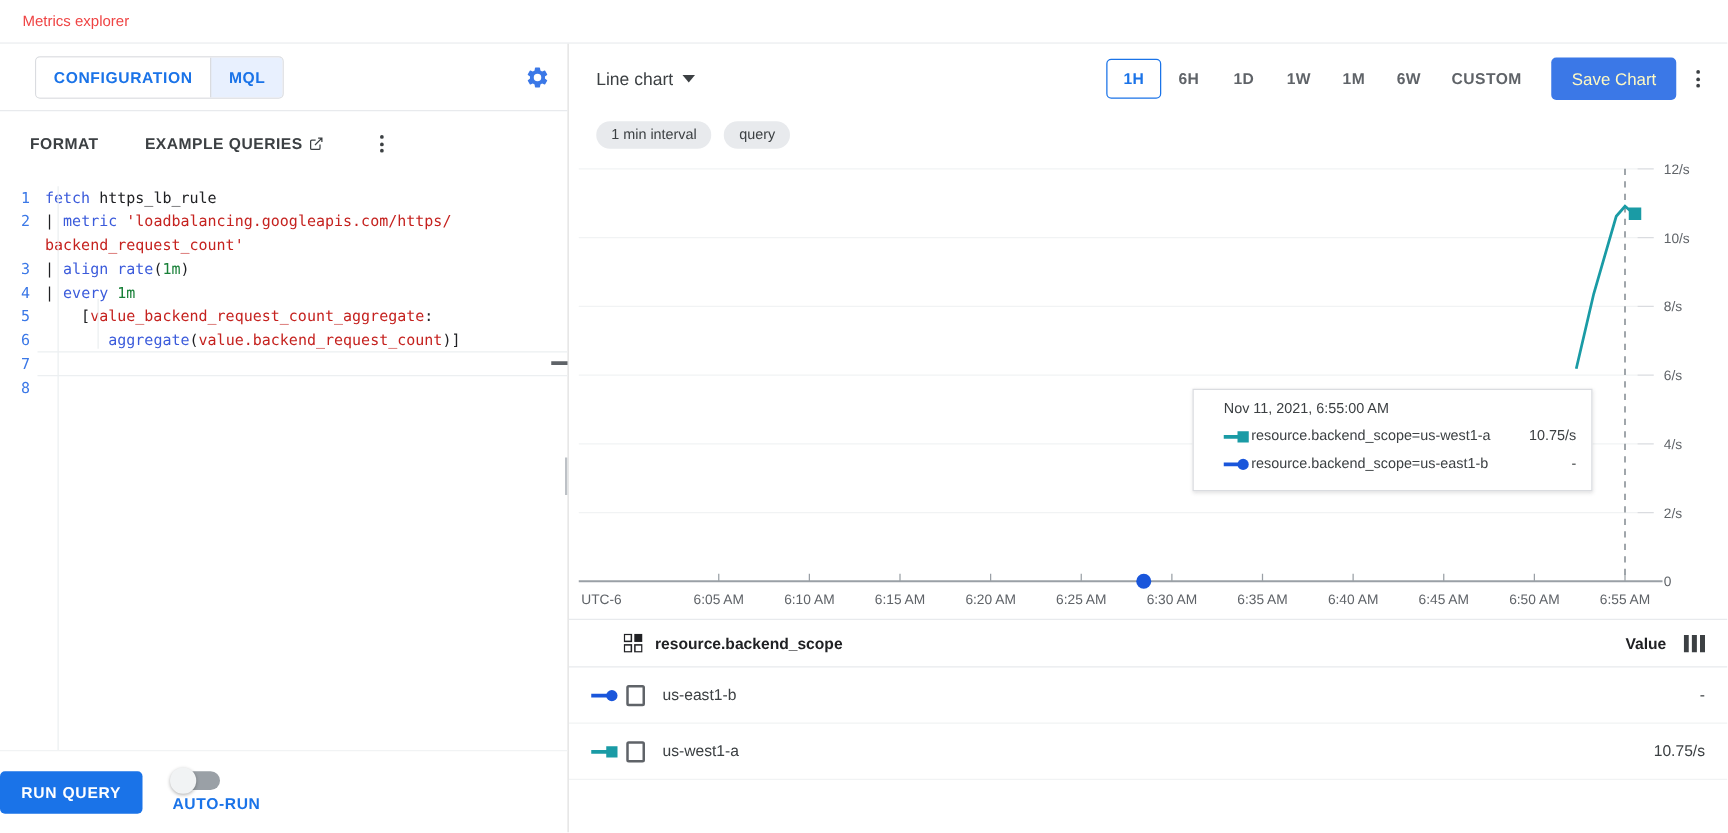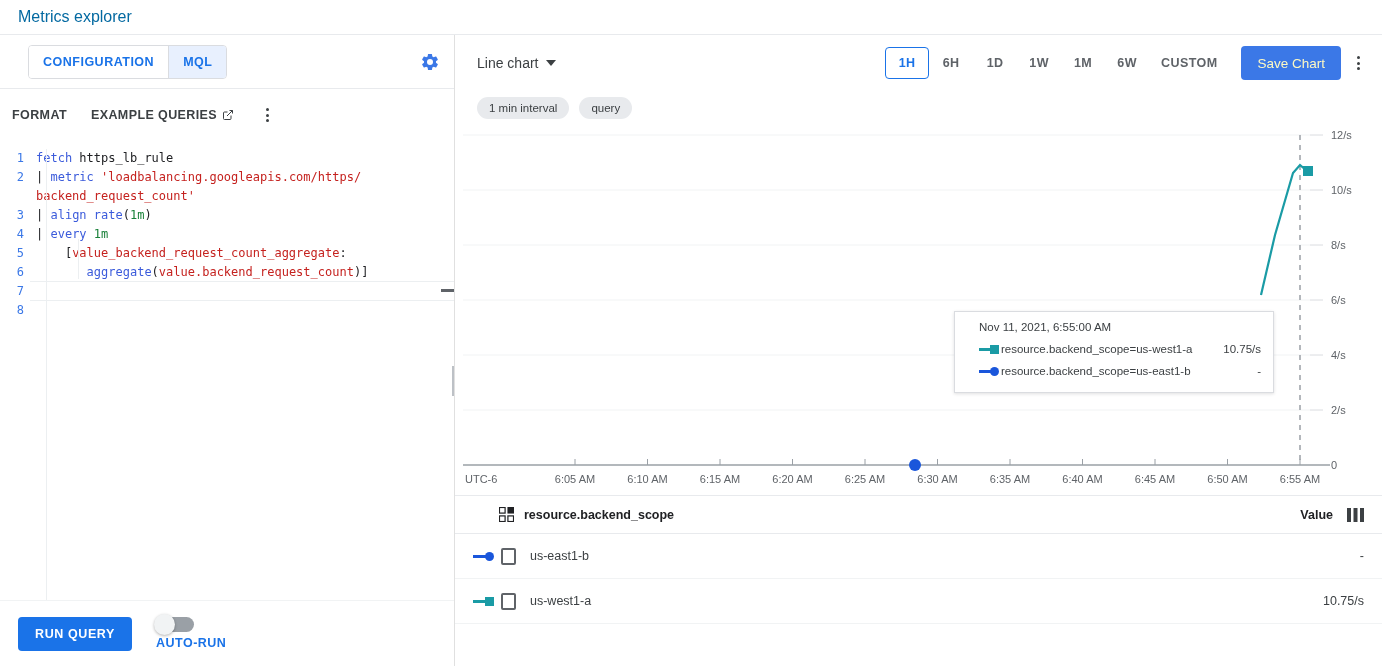--- a/index.html
+++ b/index.html
@@ -9,22 +9,22 @@
     font-family: "Liberation Sans", sans-serif;
     color: #3c4043;
     overflow: hidden;
   }
 
   
   .page-title {
     height: 34px;
     display: flex; align-items: center;
     padding-left: 18px;
-    font-size: 16px;
-    color: #0369a1;
+    font-size: 12px;
+    color: #ef4444;
   }
 
   .layout { display: flex; height: 632px; border-top: 1px solid #e8eaed; }
 
   
   .left-pane {
     width: 455px;
     border-right: 1px solid #e0e0e0;
     display: flex; flex-direction: column;
     position: relative;
@@ -59,22 +59,22 @@
   .seg-btn.active { background: #e8f0fe; }
   .seg-btn + .seg-btn { border-left: 1px solid #dadce0; }
 
   .gear-wrap { margin-left: auto; display: flex; align-items: center; }
   .gear-wrap svg { display: block; }
 
   
   .editor-toolbar {
     height: 52px;
     display: flex; align-items: center;
-    padding-left: 12px;
-    gap: 24px;
+    padding-left: 24px;
+    gap: 37px;
     text-align: center;
   }
   .tool-link {
     font-size: 12.5px;
     font-weight: 700;
     letter-spacing: .4px;
     color: #3c4043;
     cursor: pointer;
     display: flex; align-items: center; gap: 5px;
   }
@@ -133,21 +133,20 @@
   }
   .pane-resizer2 {
     position: absolute; right: 0px; top: 225px;
     width: 2px; height: 30px; background: #bdc1c6;
   }
 
   
   .left-footer {
     height: 66px;
     display: flex; align-items: center;
-    padding-left: 18px;
     gap: 24px;
     border-top: 1px solid #f1f3f4;
   }
   .btn-primary {
     background: #1a73e8;
     color: #fff;
     border: none;
     border-radius: 4px;
     height: 34px;
     padding: 0 17px;

